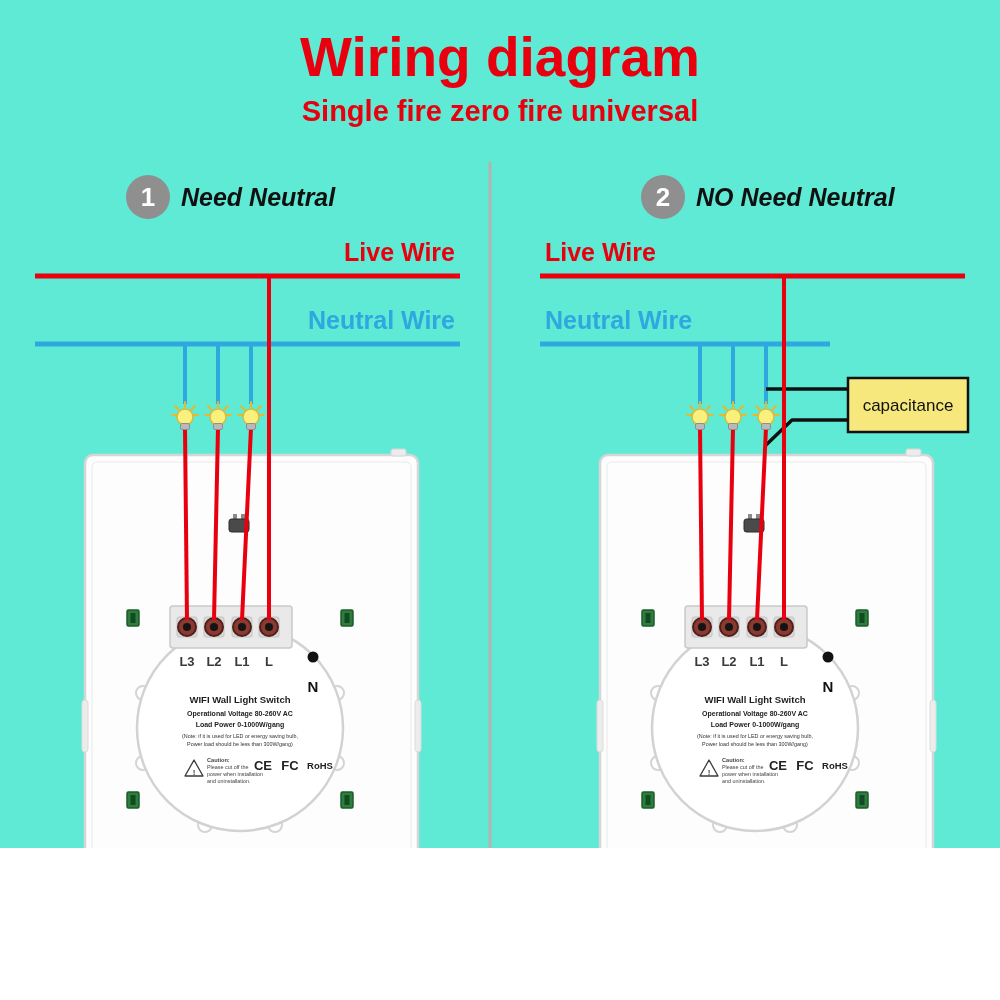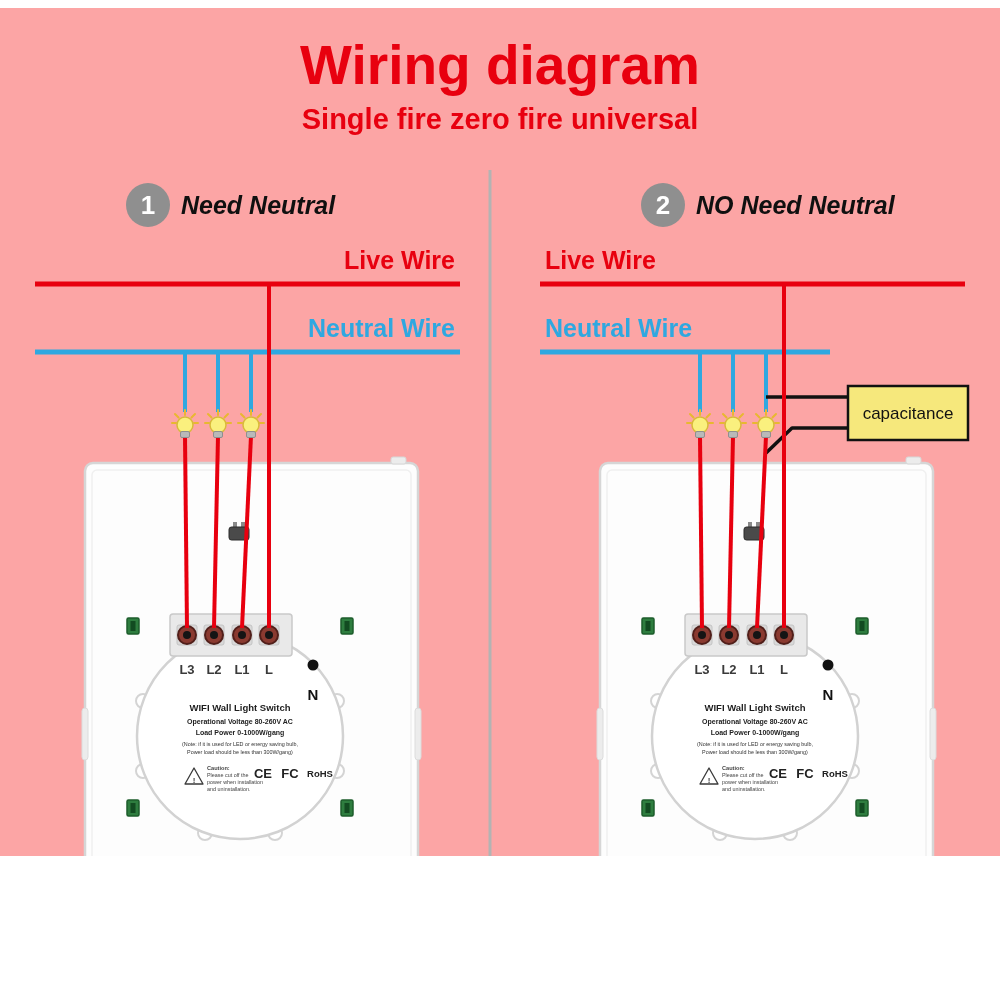--- a/index.html
+++ b/index.html
@@ -1,16 +1,16 @@
 <!DOCTYPE html>
 <html><head>
 <meta charset="utf-8">
 <style>
   html,body { margin:0; padding:0; background:#ffffff; }
-  .stage { position:relative; width:1000px; height:848px; background:#fca5a5; overflow:hidden;margin-top:8px; }
+  .stage { position:relative; width:1000px; height:848px; background:#5eead4; overflow:hidden; }
   svg { display:block; }
   svg text { font-family:"Liberation Sans","DejaVu Sans",sans-serif; }
   .t-title    { font-size:55px; font-weight:bold; }
   .t-subtitle { font-size:29px; font-weight:bold; }
   .heading    { font-size:25px; font-weight:bold; font-style:italic; fill:#101010; }
   .badge-num  { font-size:26px; font-weight:bold; fill:#ffffff; }
   .wire-label { font-size:25px; font-weight:bold; }
   .t-cap   { font-size:17px; fill:#111111; }
   .t-prod  { font-size:9.5px; font-weight:bold; fill:#1d1d1d; }
   .t-spec  { font-size:7px;   font-weight:bold; fill:#222222; }

